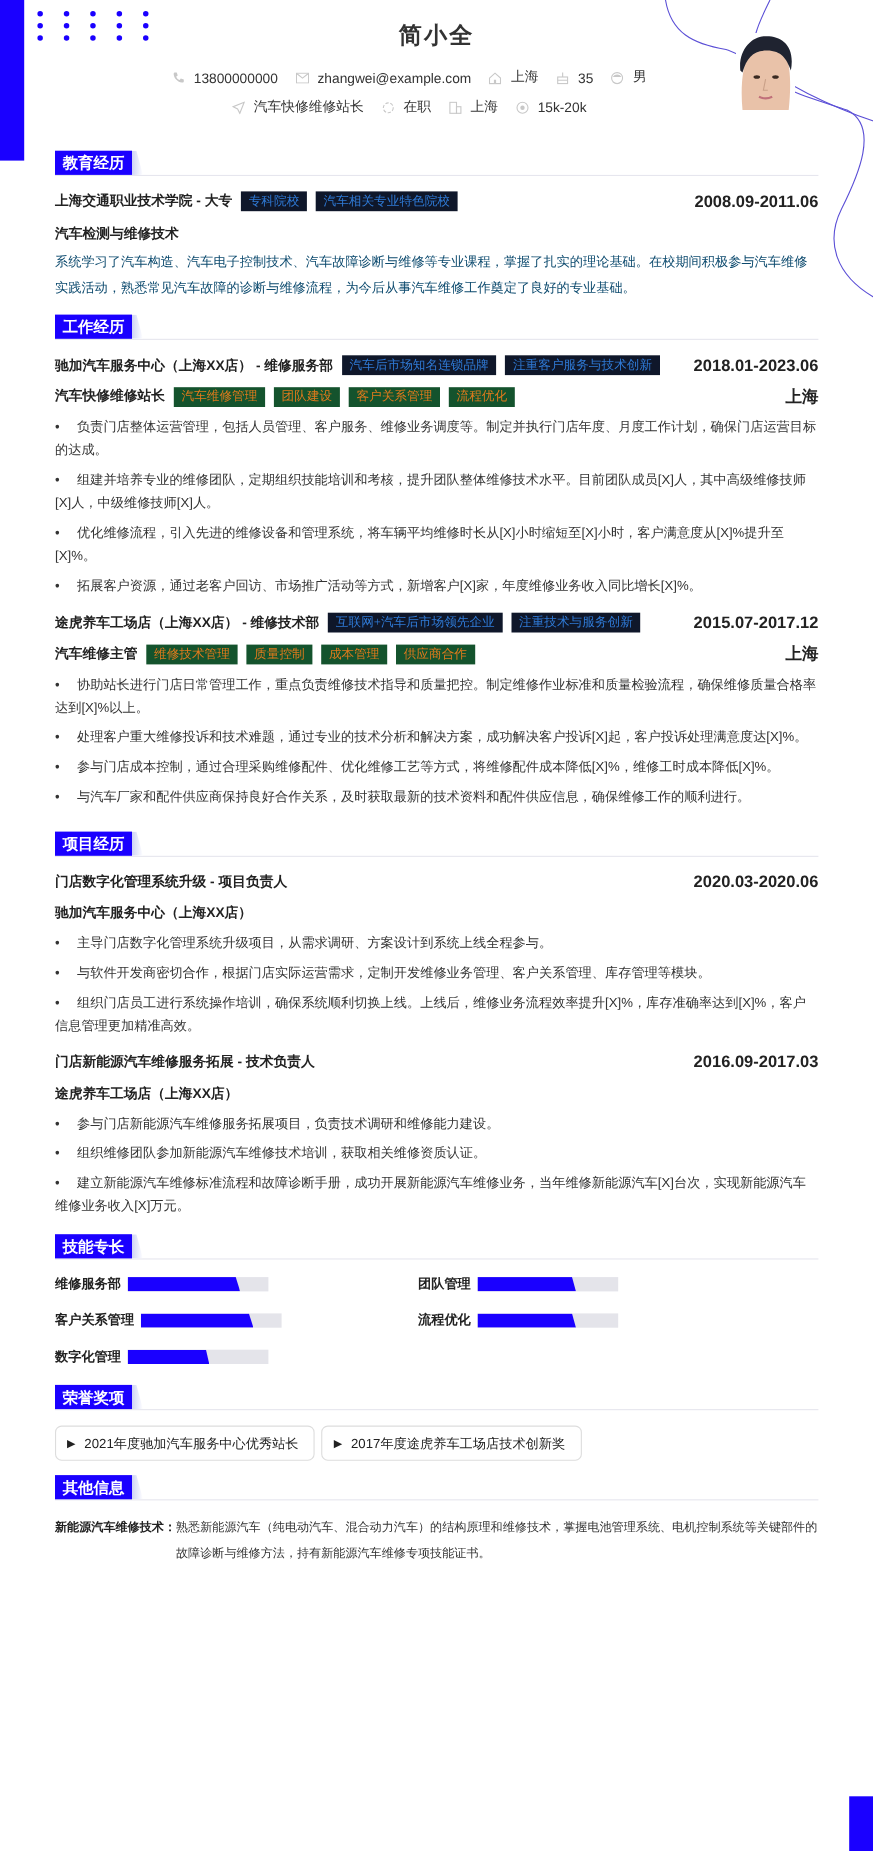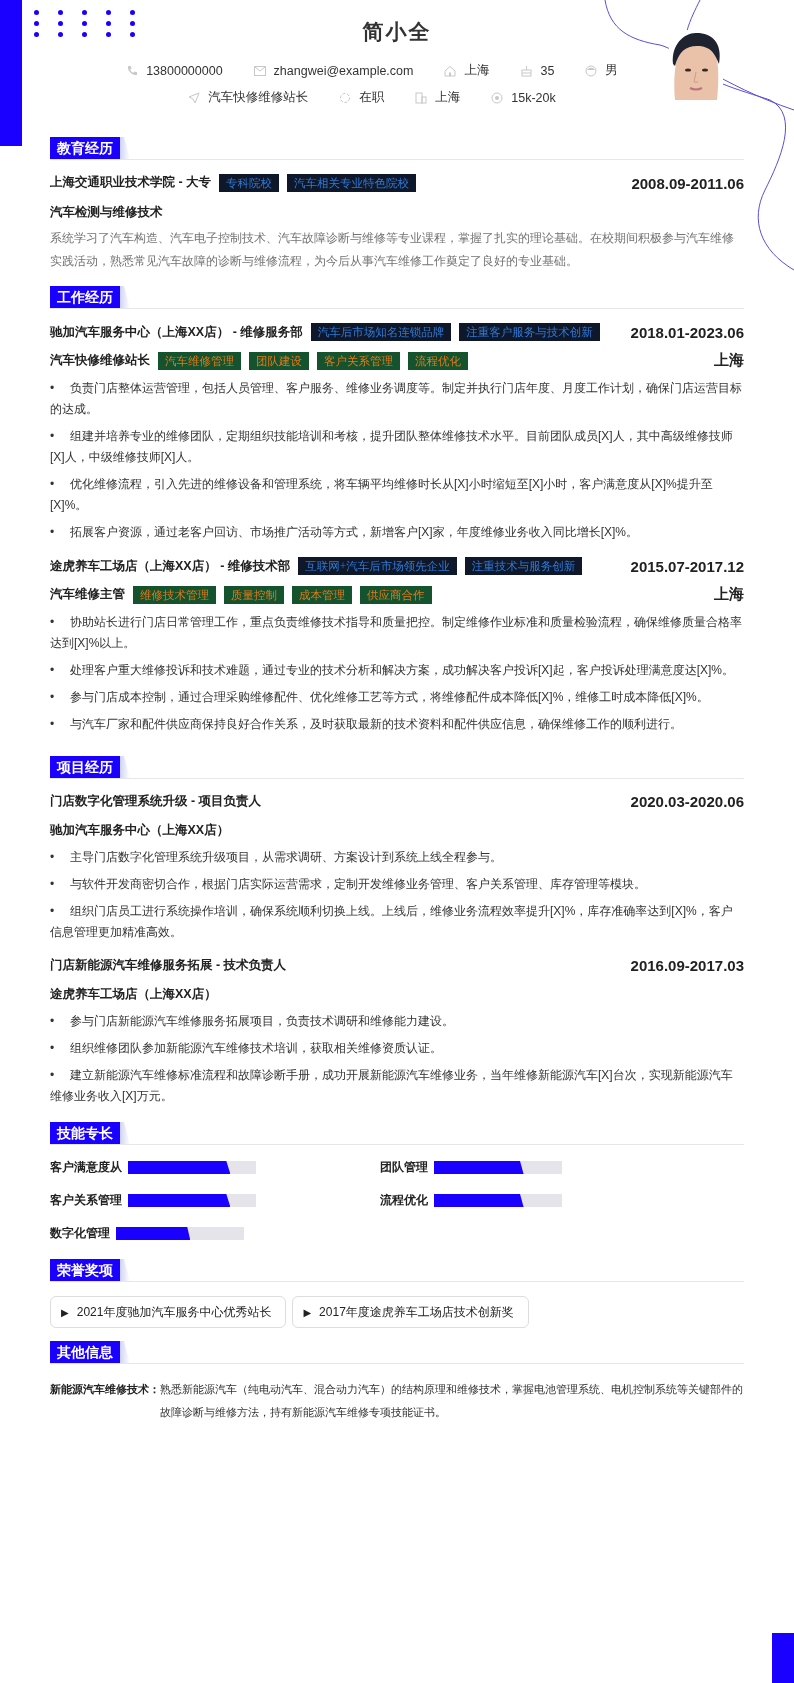--- a/index.html
+++ b/index.html
@@ -5,38 +5,38 @@
   * { box-sizing: border-box; margin: 0; padding: 0; }
   html, body { width: 794px; height: 1683px; background: #fff; overflow: hidden; }
   body { font-family: "Liberation Sans", "DejaVu Sans", sans-serif; color: #222; position: relative; font-size: 12px; }
   .left-bar { position: absolute; left: 0; top: 0; width: 22px; height: 146px; background: #1a00ff; }
   .br-bar { position: absolute; right: 0; top: 1633px; width: 22px; height: 50px; background: #1a00ff; }
   .dots { position: absolute; left: 34px; top: 10px; display: grid; grid-template-columns: repeat(5, 24px); grid-row-gap: 6px; }
   .dots span { width: 5px; height: 5px; border-radius: 50%; background: #1a00ff; display: block; }
   .curves { position: absolute; left: 600px; top: 0; width: 194px; height: 290px; pointer-events: none; }
   .header { position: absolute; left: 0; top: 0; width: 794px; height: 130px; }
   .name { position: absolute; left: 0; width: 794px; text-align: center; top: 18px; font-size: 21px; font-weight: bold; color: #333; letter-spacing: 2px; }
-  .info-row { position: absolute; left: 0; width: 744px; display: flex; justify-content: center; align-items: center; gap: 15px; font-size: 12.5px; color: #333; }
+  .info-row { position: absolute; left: 0; width: 744px; display: flex; justify-content: center; align-items: center; gap: 0; font-size: 12.5px; color: #333; }
   .info-row.r1 { top: 62px; }
   .info-row.r2 { top: 89px; }
   .info-item { display: flex; align-items: center; margin: 0 8px; }
   .info-item .ic { width: 12px; height: 12px; margin-right: 8px; color: #bbb; font-size: 10px; display: inline-flex; align-items: center; justify-content: center; }
   .avatar { position: absolute; left: 669px; top: 30px; width: 54px; height: 80px; overflow: hidden; }
   .content { position: absolute; left: 50px; top: 138px; width: 694px; }
   .sec-title { position: relative; height: 22px; margin-bottom: 0; border-bottom: 1px solid #e6e6ee; display: flex; align-items: flex-end; }
   .sec-title .lbl { background: #1a00ff; color: #fff; font-size: 14px; font-weight: bold; padding: 0 7px; height: 22px; line-height: 22px; position: relative; z-index: 2; }
   .sec-title .tail { width: 10px; height: 22px; background: linear-gradient(90deg, #cfd4f5, #fff); clip-path: polygon(0 0, 40% 0, 100% 100%, 0 100%); }
   .section { margin-bottom: 0; }
   .row { display: flex; justify-content: space-between; align-items: center; }
   .bold { font-weight: bold; font-size: 12.5px; color: #222; }
   .date { font-weight: bold; font-size: 15px; color: #222; }
   .tag { display: inline-block; font-size: 11.5px; padding: 1px 7px; margin-left: 8px; line-height: 16px; }
   .tag.blue { background: #0f172a; color: #2f7ad6; font-family: Liberation Serif, serif; }
   .tag.orange { background: #14532d; color: #e07a1c; }
-  .txt { font-size: 12px; color: #737373; line-height: 23px; }
+  .txt { font-size: 12px; color: #0c4a6e; line-height: 23px; }
   ul.bullets { list-style: none; }
   ul.bullets li { font-size: 12px; color: #333; line-height: 21px; position: relative; padding-left: 0; margin-bottom: 6px; }
   ul.bullets li .dot { display: inline-block; width: 20px; }
   .skills { display: grid; grid-template-columns: 330px 330px; row-gap: 16px; margin-top: 14px; }
   .skill { display: flex; align-items: center; }
   .skill .sl { font-size: 12px; font-weight: bold; color: #222; margin-right: 6px; }
   .skill .bar { width: 128px; height: 13px; background: #e4e4ea; position: relative; }
   .skill .fill { position: absolute; left: 0; top: 0; height: 13px; background: #1a00ff; clip-path: polygon(0 0, 96% 0, 100% 100%, 0 100%); }
   .awards { display: flex; gap: 6px; margin-top: 14px; }
   .award { border: 1px solid #ddd; border-radius: 6px; padding: 0 14px 0 10px; height: 32px; display: flex; align-items: center; font-size: 12px; color: #222; }
@@ -290,21 +290,21 @@
   </div>
 
 
   <div class="section" style="margin-top:16px;">
     <div class="sec-title">
       <span class="lbl">技能专长</span>
       <span class="tail"></span>
     </div>
     <div class="skills">
       <div class="skill">
-        <span class="sl">客户满意度从</span>
+        <span class="sl">维修服务部</span>
         <div class="bar">
             <div class="fill" style="width:80%"></div>
           </div>
       </div>
       <div class="skill">
         <span class="sl">团队管理</span>
         <div class="bar">
             <div class="fill" style="width:70%"></div>
           </div>
       </div>

